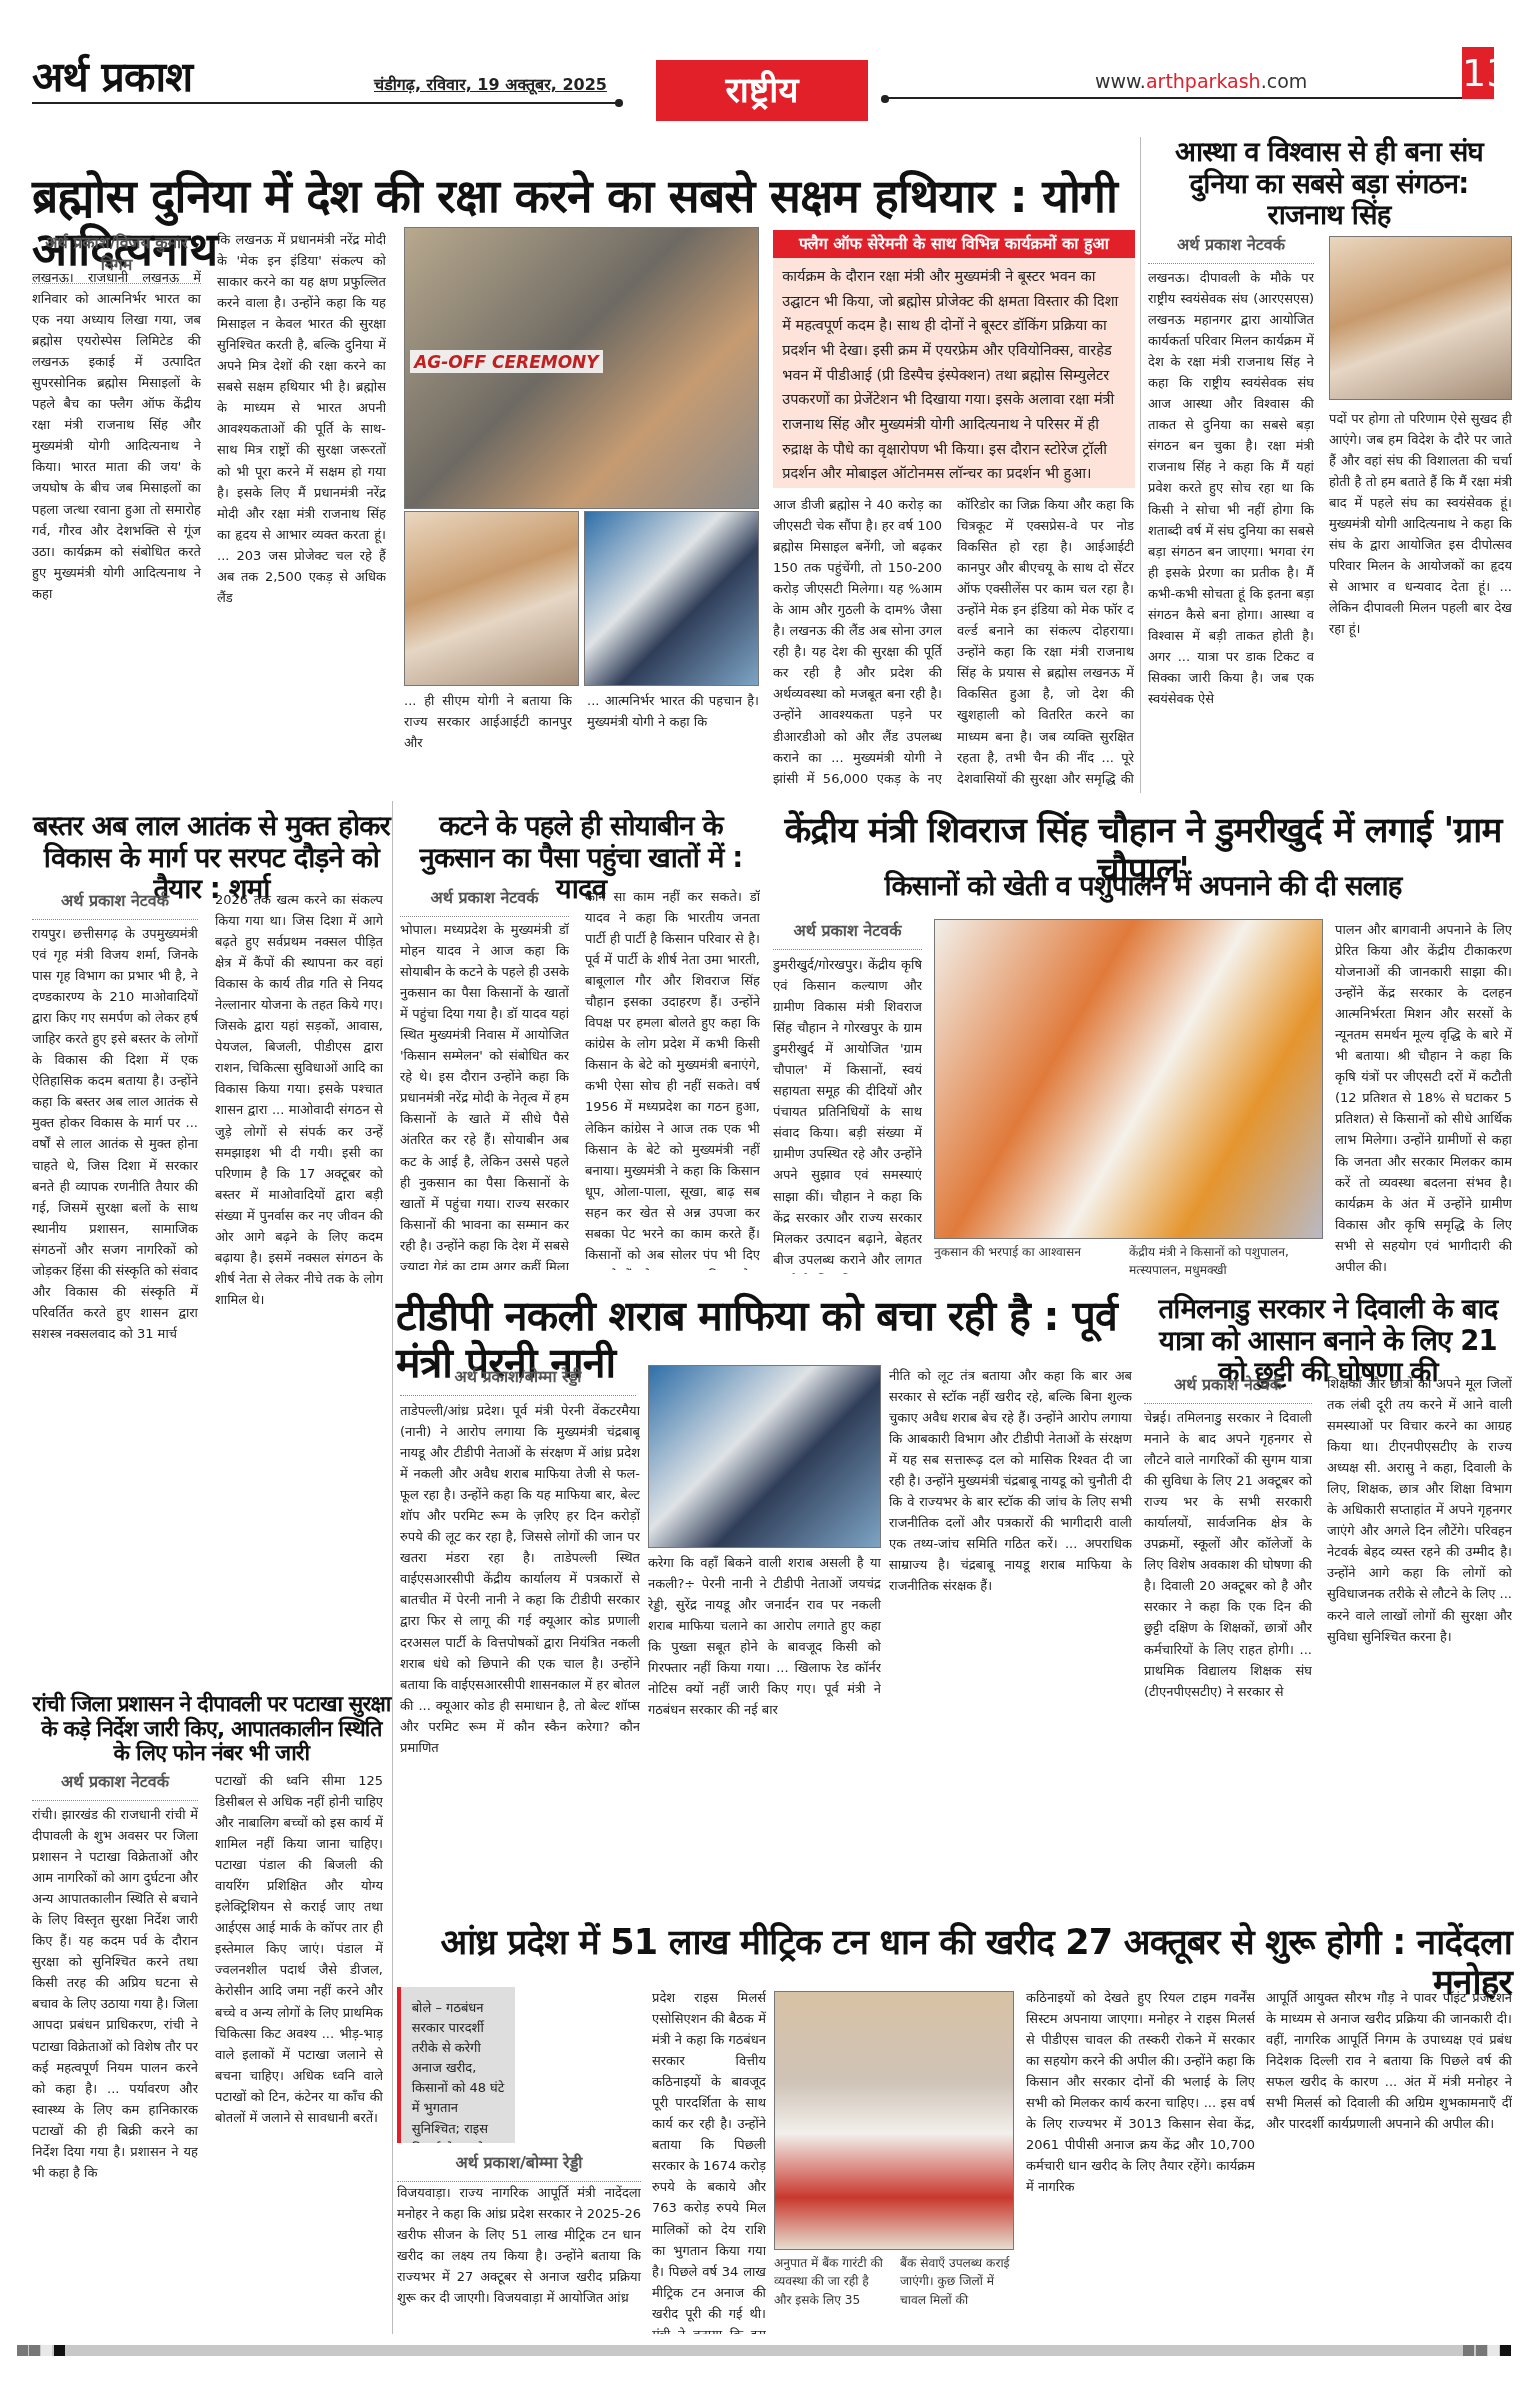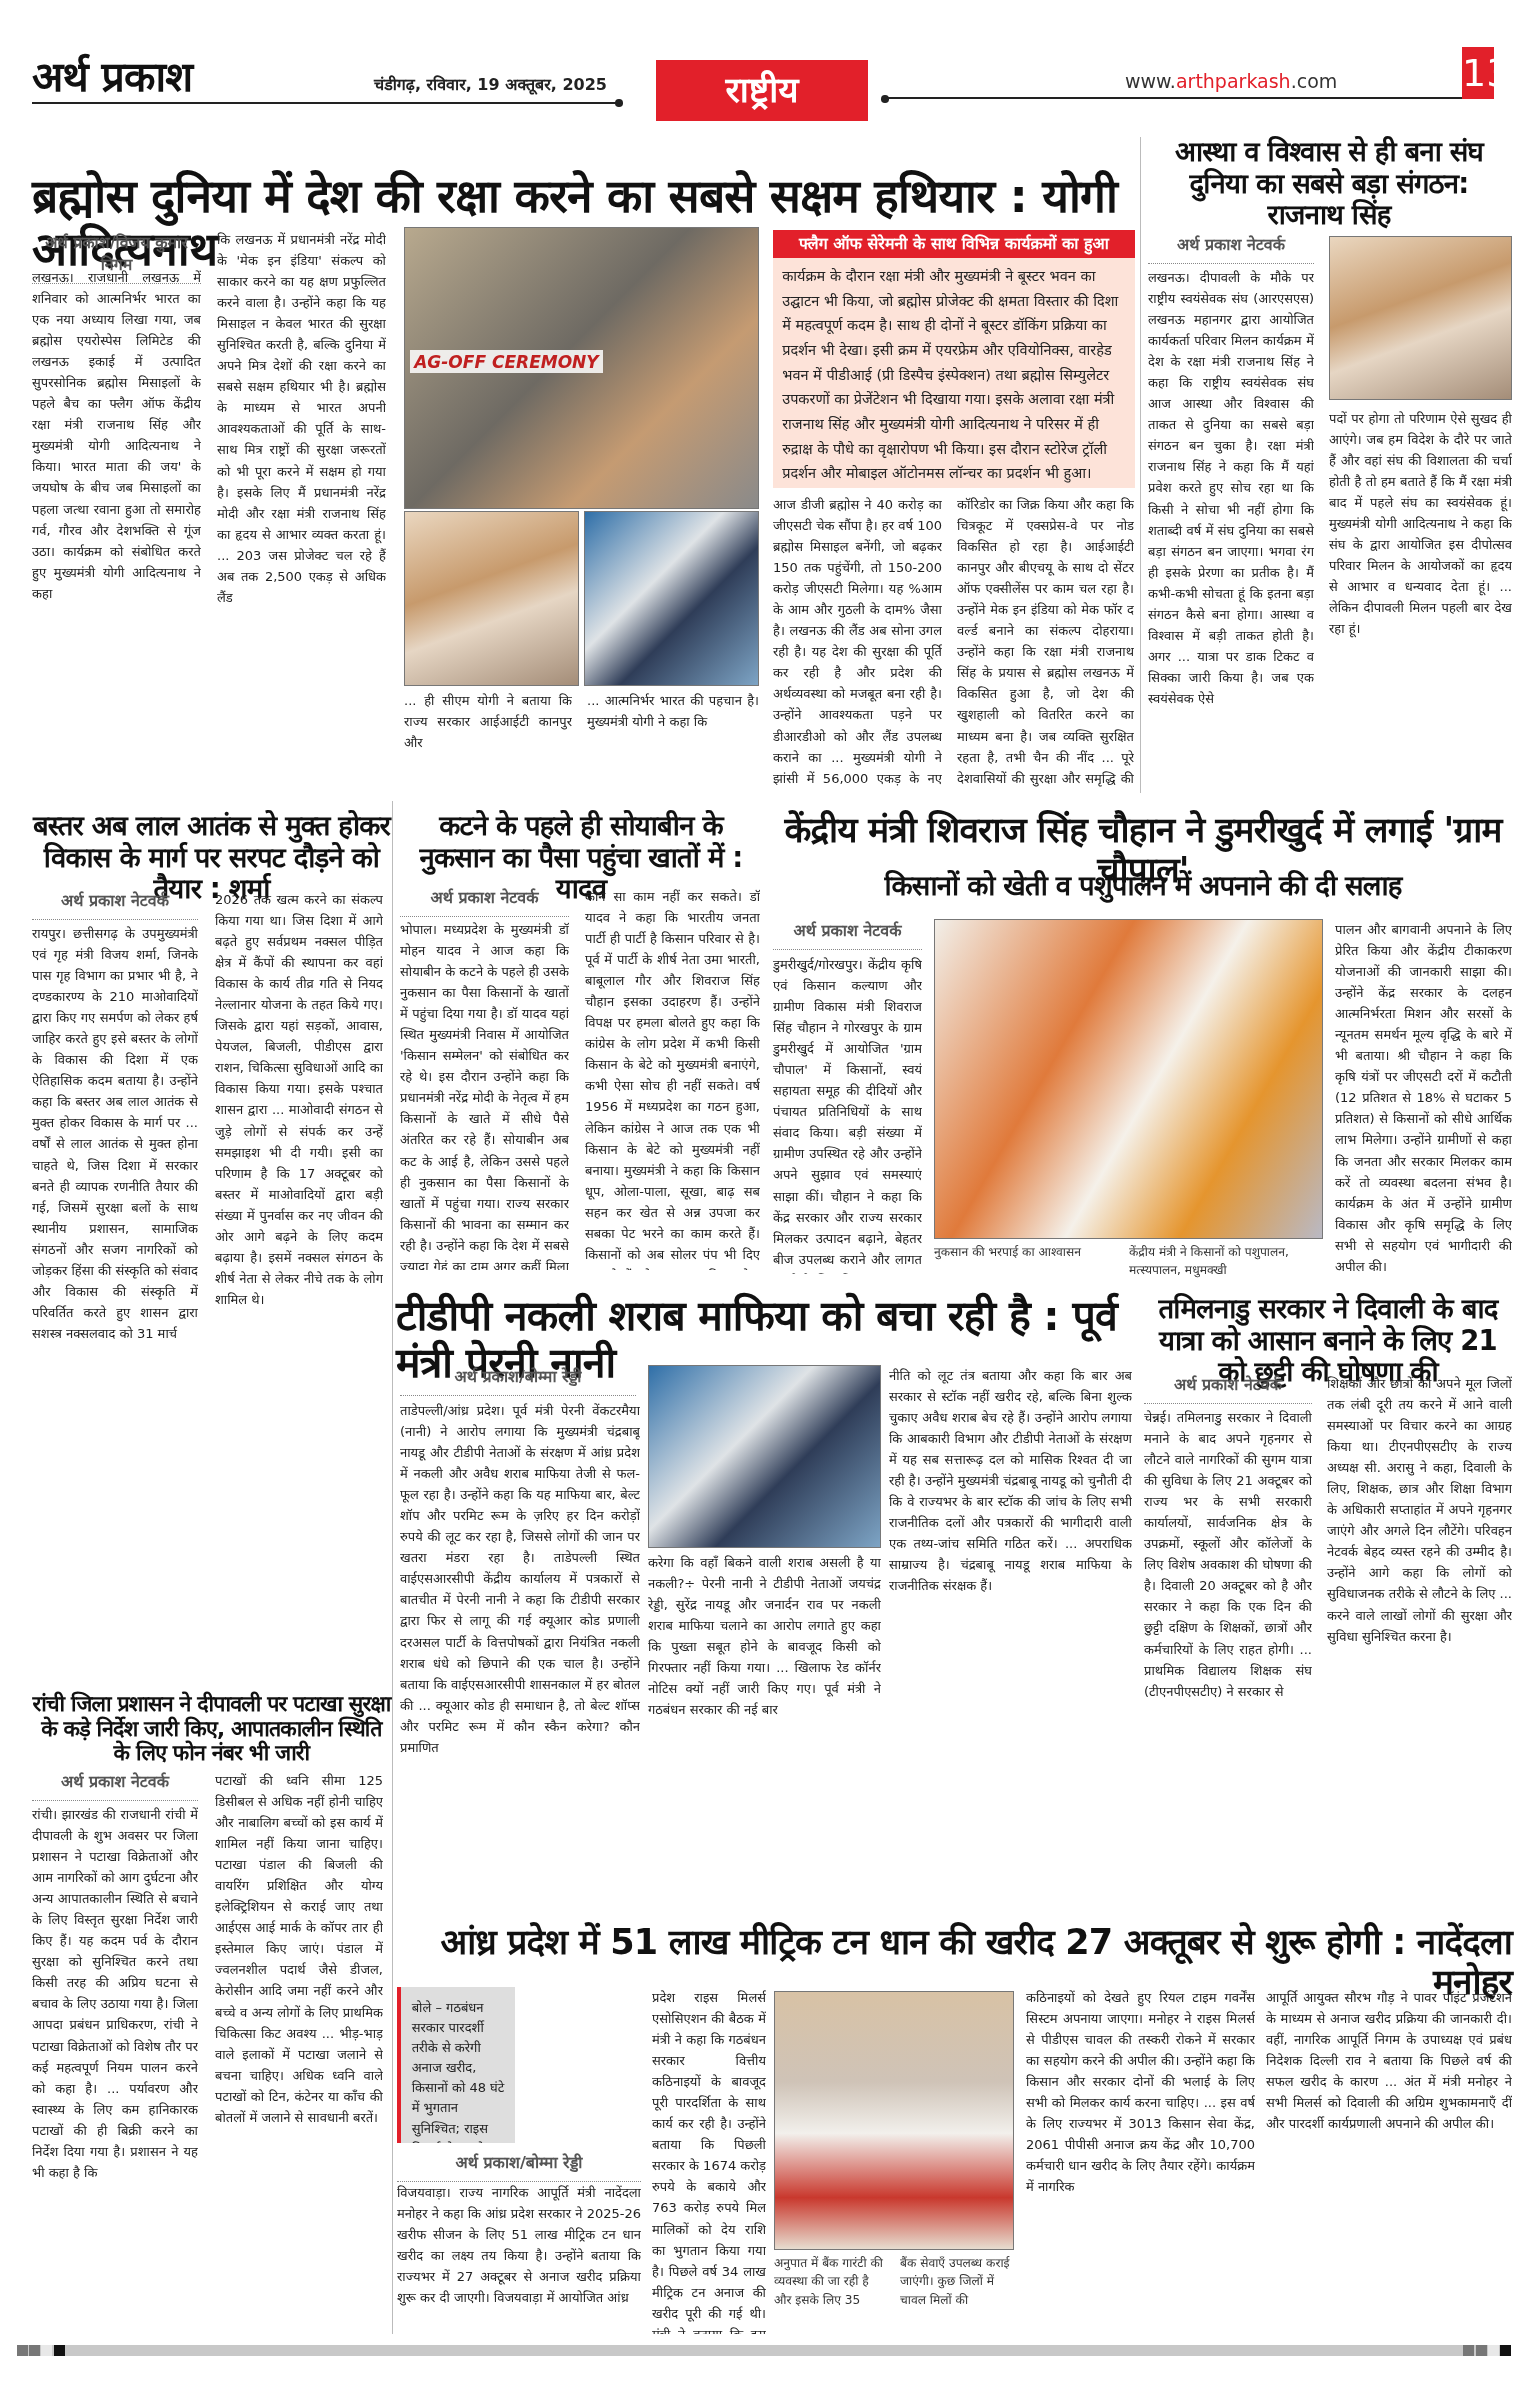--- a/index.html
+++ b/index.html
@@ -1,25 +1,25 @@
 <!DOCTYPE html>
 <html style="font-size:12.2px"><head>
 <meta charset="utf-8">
 <style>
   * { box-sizing: border-box; margin: 0; padding: 0; }
   html, body { width: 1527px; height: 2401px; background: #fff; overflow: hidden; }
   body { font-family: "DejaVu Sans", sans-serif; color: #222; position: relative; }
   .abs { position: absolute; }
   .serif { font-family: "DejaVu Serif", serif; }
   .masthead-logo { left: 32px; top: 47px; font-size: 41px; font-weight: bold; letter-spacing: -0.8px; color: #111; }
-  .masthead-date { left: 374px; top: 73px; font-size: 16px; font-weight: bold; color: #222; }
+  .masthead-date { left: 374px; top: 73px; font-size: 16px; font-weight: bold; color: #222; text-decoration: underline; }
   .masthead-rule { height: 2.3px; background: #222; }
   .masthead-dot { width: 7.6px; height: 7.6px; border-radius: 50%; background: #222; }
   .section-box { left: 656px; top: 60px; width: 212px; height: 61px; background: #e2202a; color: #fff; font-size: 35px; font-weight: bold; text-align: center; line-height: 61px; }
-  .site-url { left: 1095px; top: 70px; font-size: 19px; color: #333; margin-left: 30px; }
+  .site-url { left: 1095px; top: 70px; font-size: 19px; color: #333; }
   .site-url .accent { color: #e2202a; }
   .page-no { left: 1462px; top: 47px; width: 32px; height: 52px; background: #e2202a; color: #fff; font-size: 38px; text-align: center; line-height: 52px; }
   .headline { font-weight: bold; color: #111; line-height: 1.15; letter-spacing: -0.8px; }
   .h-xl { font-size: 46px; }
   .h-lg { font-size: 35px; }
   .h-md { font-size: 27.5px; }
   .byline { font-size: 16px; font-weight: bold; color: #555; text-align: center; padding-bottom: 7.6px; border-bottom: 1.5px dotted #888; }
   .col { font-size: 13px; line-height: 1.62; text-align: justify; color: #222; overflow: hidden; }
   .photo { background: linear-gradient(135deg, #b8a98e, #6e6a63 45%, #c59b72 70%, #8a8a8a); border: 0.8px solid #777; }
   .photo.warm { background: linear-gradient(160deg, #ead7c0, #c79a6c 40%, #e6d6c4 60%, #a48d78); }

